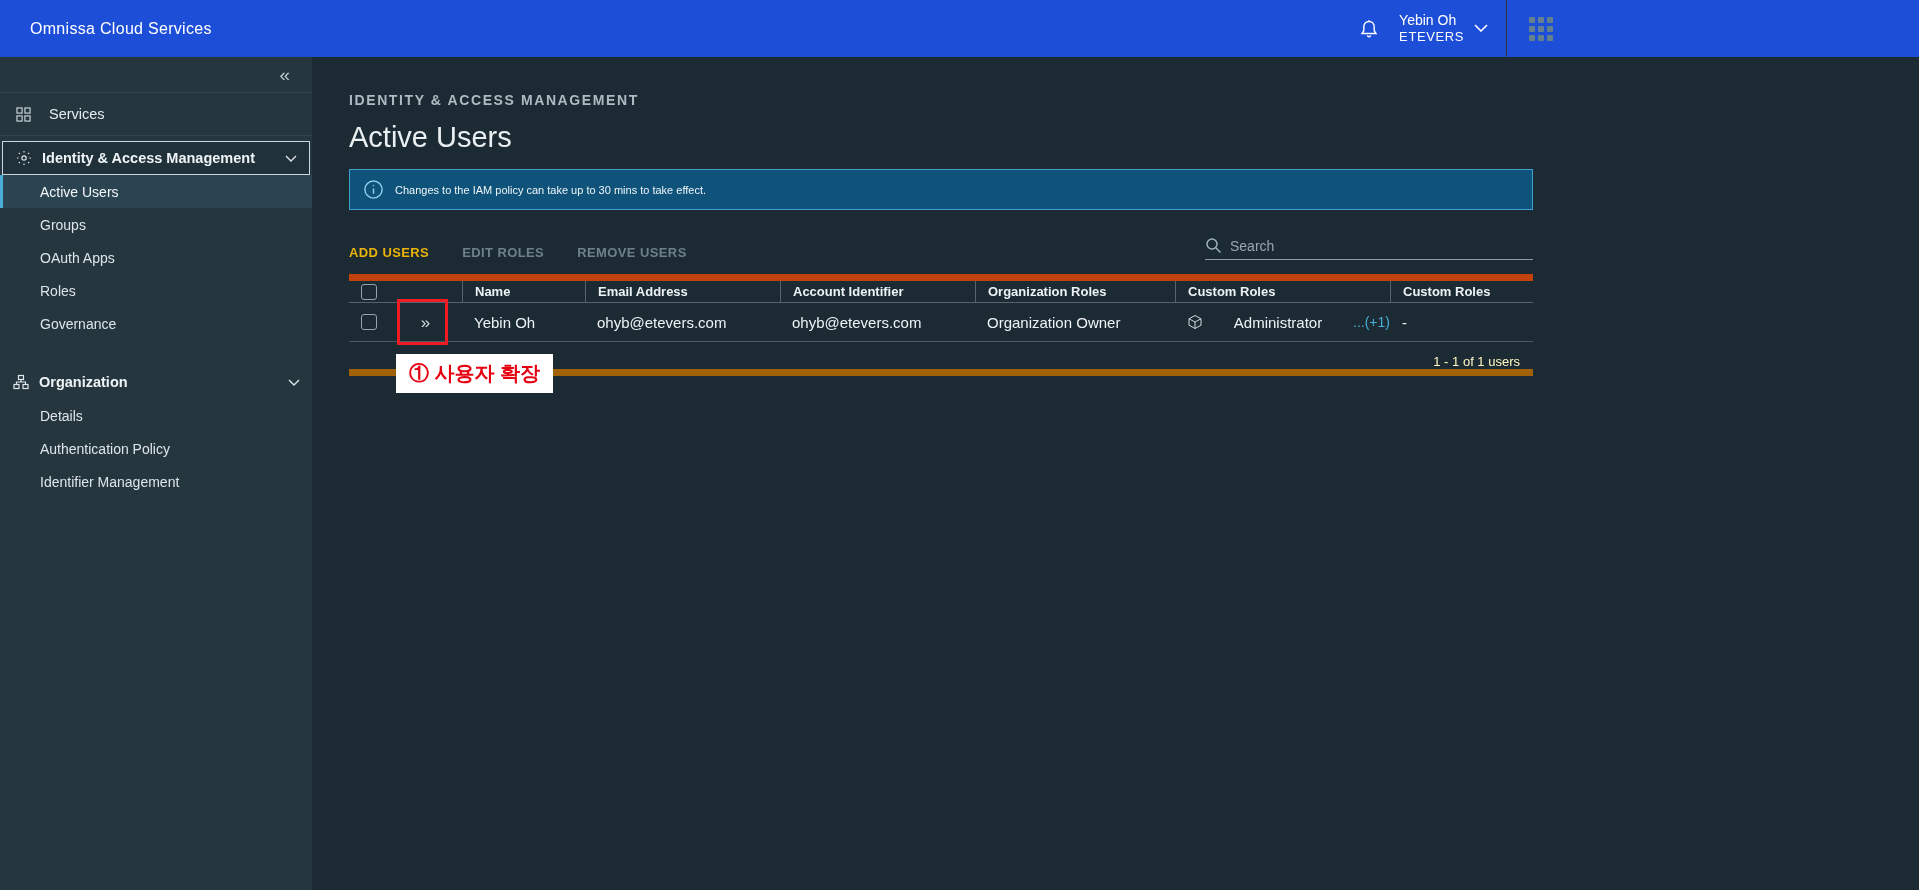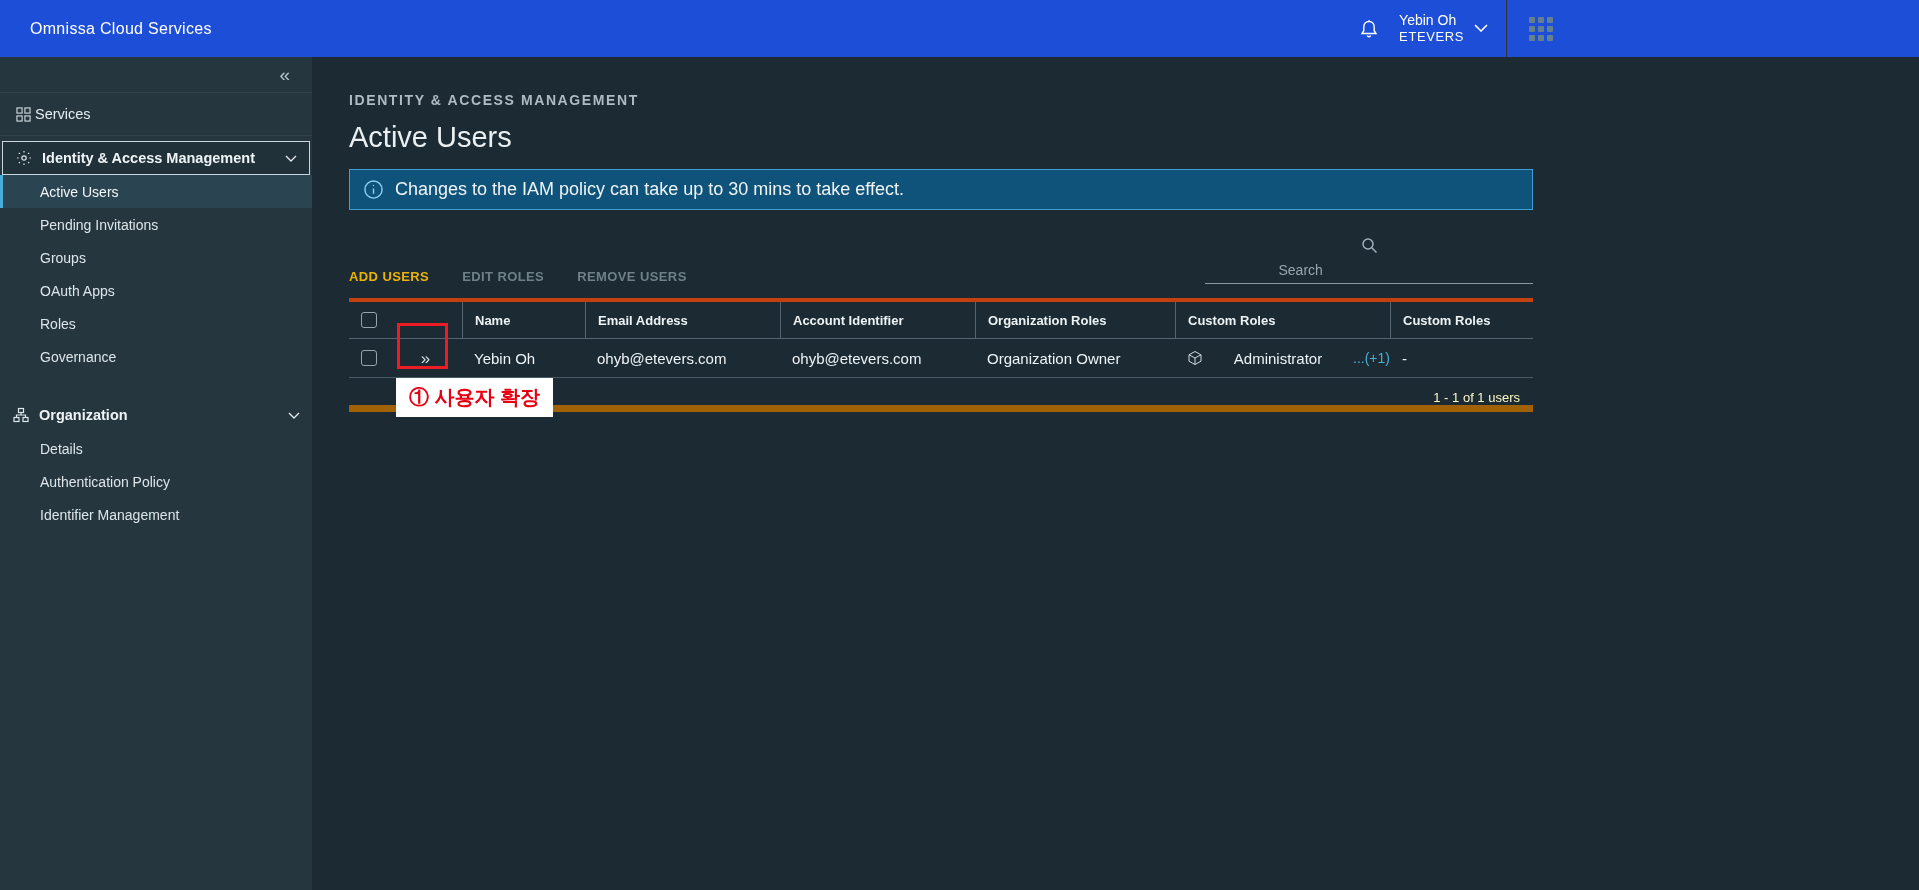--- a/index.html
+++ b/index.html
@@ -35,21 +35,21 @@
   .body-row { flex:1; display:flex; min-height:0; }
 
   
   .sidebar { width:312px; flex:0 0 312px; background:#25363f; display:flex; flex-direction:column; }
   .collapse-row {
     height:36px; display:flex; justify-content:flex-end; align-items:center;
     padding-right:22px; color:#b9c6cc; font-size:19px; cursor:pointer;
     border-bottom:1px solid #31424b;
   }
   .side-item {
-    height:42px; display:flex; align-items:center; gap:4px;
+    height:42px; display:flex; align-items:center; gap:18px;
     padding-left:16px; font-size:14.5px; color:#e6edf0; cursor:pointer;
   }
   .nav-group { border-top:1px solid #31424b; padding-top:5px; }
   .nav-parent {
     height:34px; display:flex; align-items:center; gap:10px;
     padding:0 12px 0 13px; font-size:14.5px; font-weight:700; color:#eef3f5; cursor:pointer;
   }
   .nav-parent .chev { margin-left:auto; }
   .nav-parent.outlined {
     border:1px solid #ccd7dd; margin:0 2px; background:#20313a;
@@ -66,44 +66,44 @@
   
   .main { flex:1; position:relative; padding:35px 0 0 37px; background:#1b2a33; }
   .content { width:1184px; }
   .eyebrow { font-size:14px; font-weight:700; letter-spacing:1.6px; color:#aebbc3; }
   .page-title { margin-top:13px; font-size:29px; font-weight:400; color:#eaeff1; }
 
   .banner {
     margin-top:15px; height:41px; background:#10537a; border:1px solid #3f9fd0;
     display:flex; align-items:center; gap:11px; padding:0 13px;
   }
-  .banner-text { font-size:18px; color:#eef4f7; }
+  .banner-text { font-size:11px; color:#eef4f7; }
 
   .actions { margin-top:27px; display:flex; align-items:flex-end; }
   .action { font-size:13px; font-weight:700; letter-spacing:0.4px; margin-right:33px; cursor:pointer; }
   .action.primary { color:#eab308; }
   .action.disabled { color:#6f8089; cursor:default; }
   .search {
     margin-left:auto; width:328px; display:flex; align-items:center; gap:8px;
-    border-bottom:1px solid #8b99a2; padding-bottom:5px;flex-direction:column;
+    border-bottom:1px solid #8b99a2; padding-bottom:5px;
   }
   .search input {
     flex:1; background:transparent; border:none; outline:none;
     color:#e9eef1; font-size:14px; font-family:inherit;
   }
   .search input::placeholder { color:#97a6af; }
 
   
   .table { margin-top:14px; position:relative; }
   .grid-cols {
     display:grid;
     grid-template-columns:40px 73px 123px 195px 195px 200px 215px 1fr;
   }
   .thead {
-    height:41px; border-top:4px solid #c2410c; border-bottom:1px solid #55656f;
+    height:29px; border-top:7px solid #c2410c; border-bottom:1px solid #55656f;
     align-items:stretch;
   }
   .th {
     font-size:13px; font-weight:700; color:#edf2f4; padding-left:12px;
     display:flex; align-items:center;
   }
   .th.sep { border-left:1px solid #55656f; }
   .trow {
     height:39px; align-items:center; border-bottom:1px solid #4a5a64;
     font-size:15px; color:#eef3f6;
@@ -202,23 +202,20 @@
           </span>
           <span>Identity &amp; Access Management</span>
           <span class="icon chev">
             <svg width="12" height="7" viewBox="0 0 12 7" fill="none" stroke="#dfe7ea" stroke-width="1.4">
               <polyline points="1,1 6,6 11,1"></polyline>
             </svg>
           </span>
         </div>
         <div class="nav-child active">
           <span>Active Users</span>
-        </div>
-        <div class="nav-child">
-          <span>Pending Invitations</span>
         </div>
         <div class="nav-child">
           <span>Groups</span>
         </div>
         <div class="nav-child">
           <span>OAuth Apps</span>
         </div>
         <div class="nav-child">
           <span>Roles</span>
         </div>

